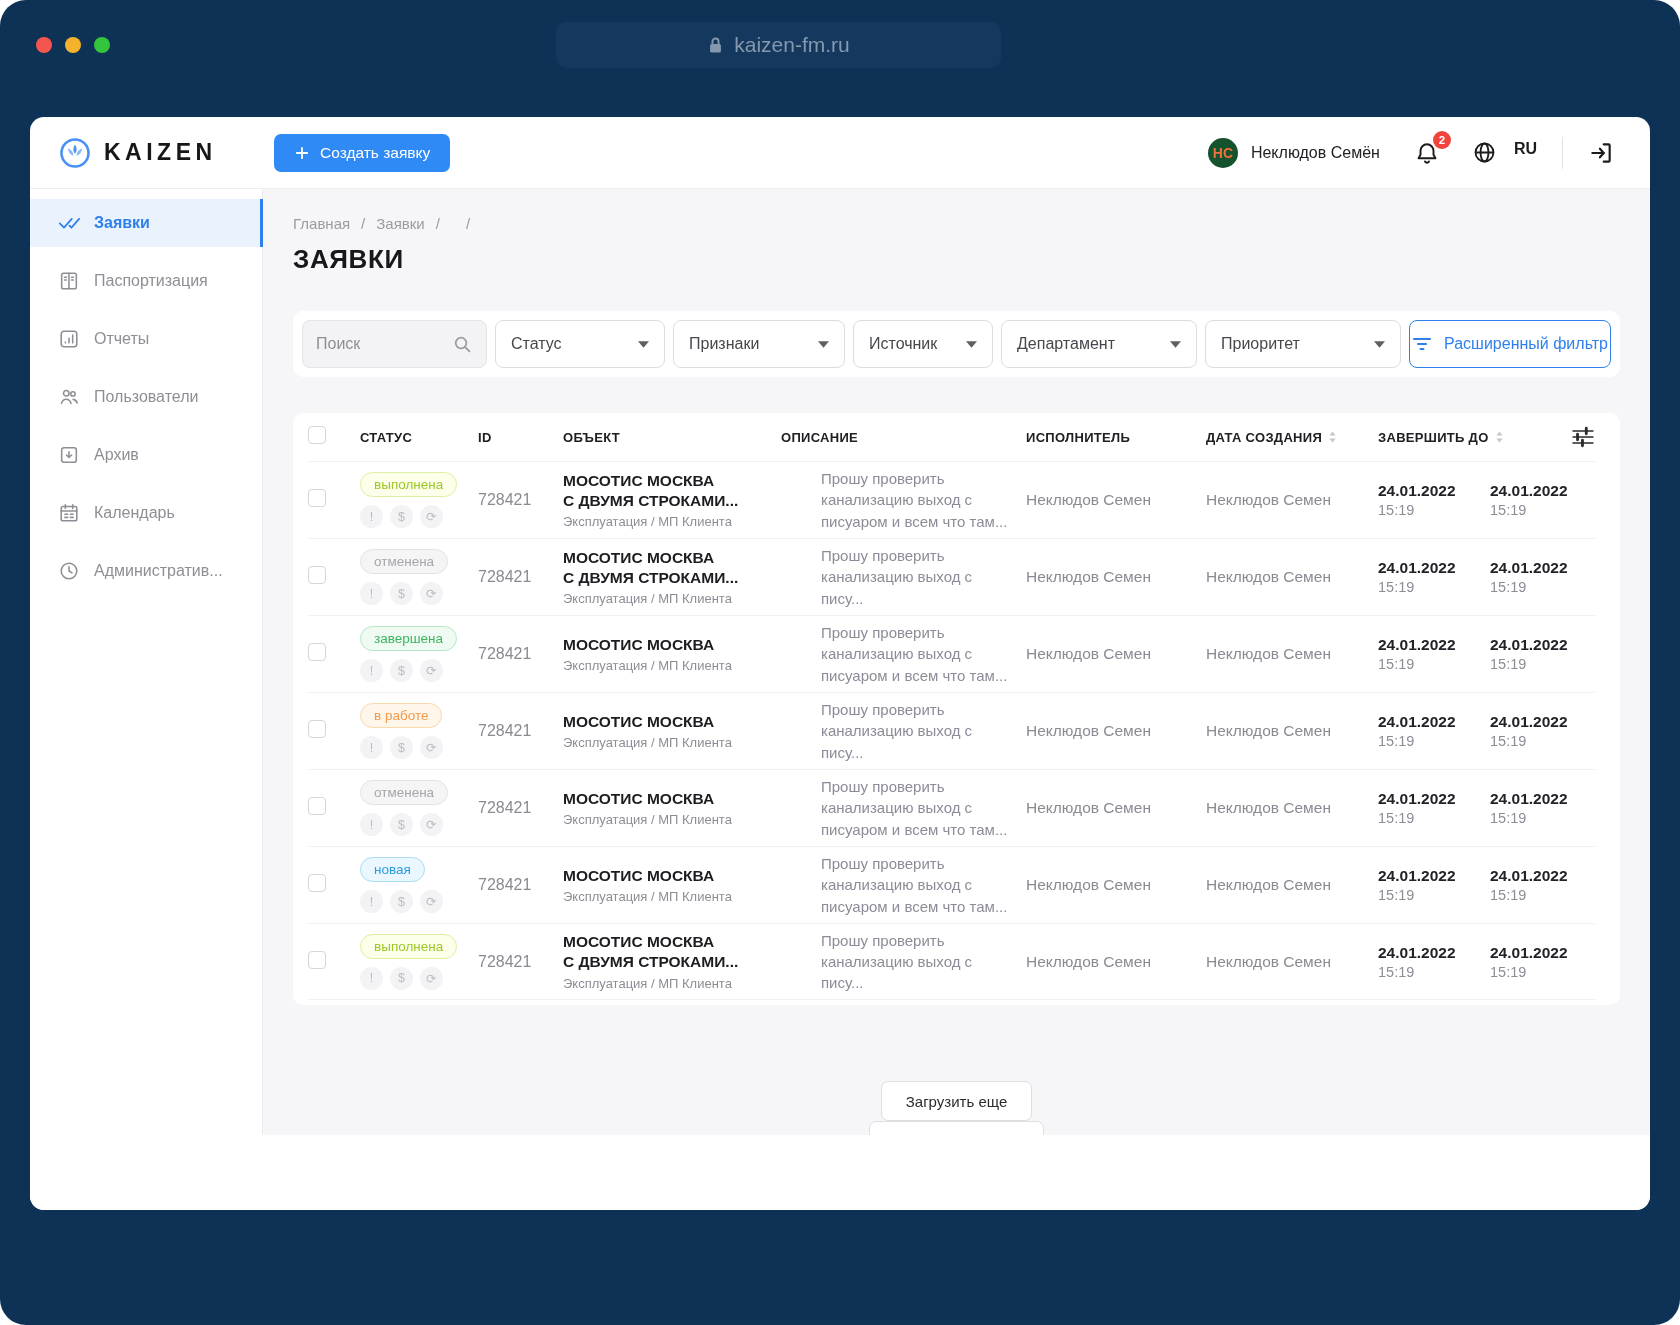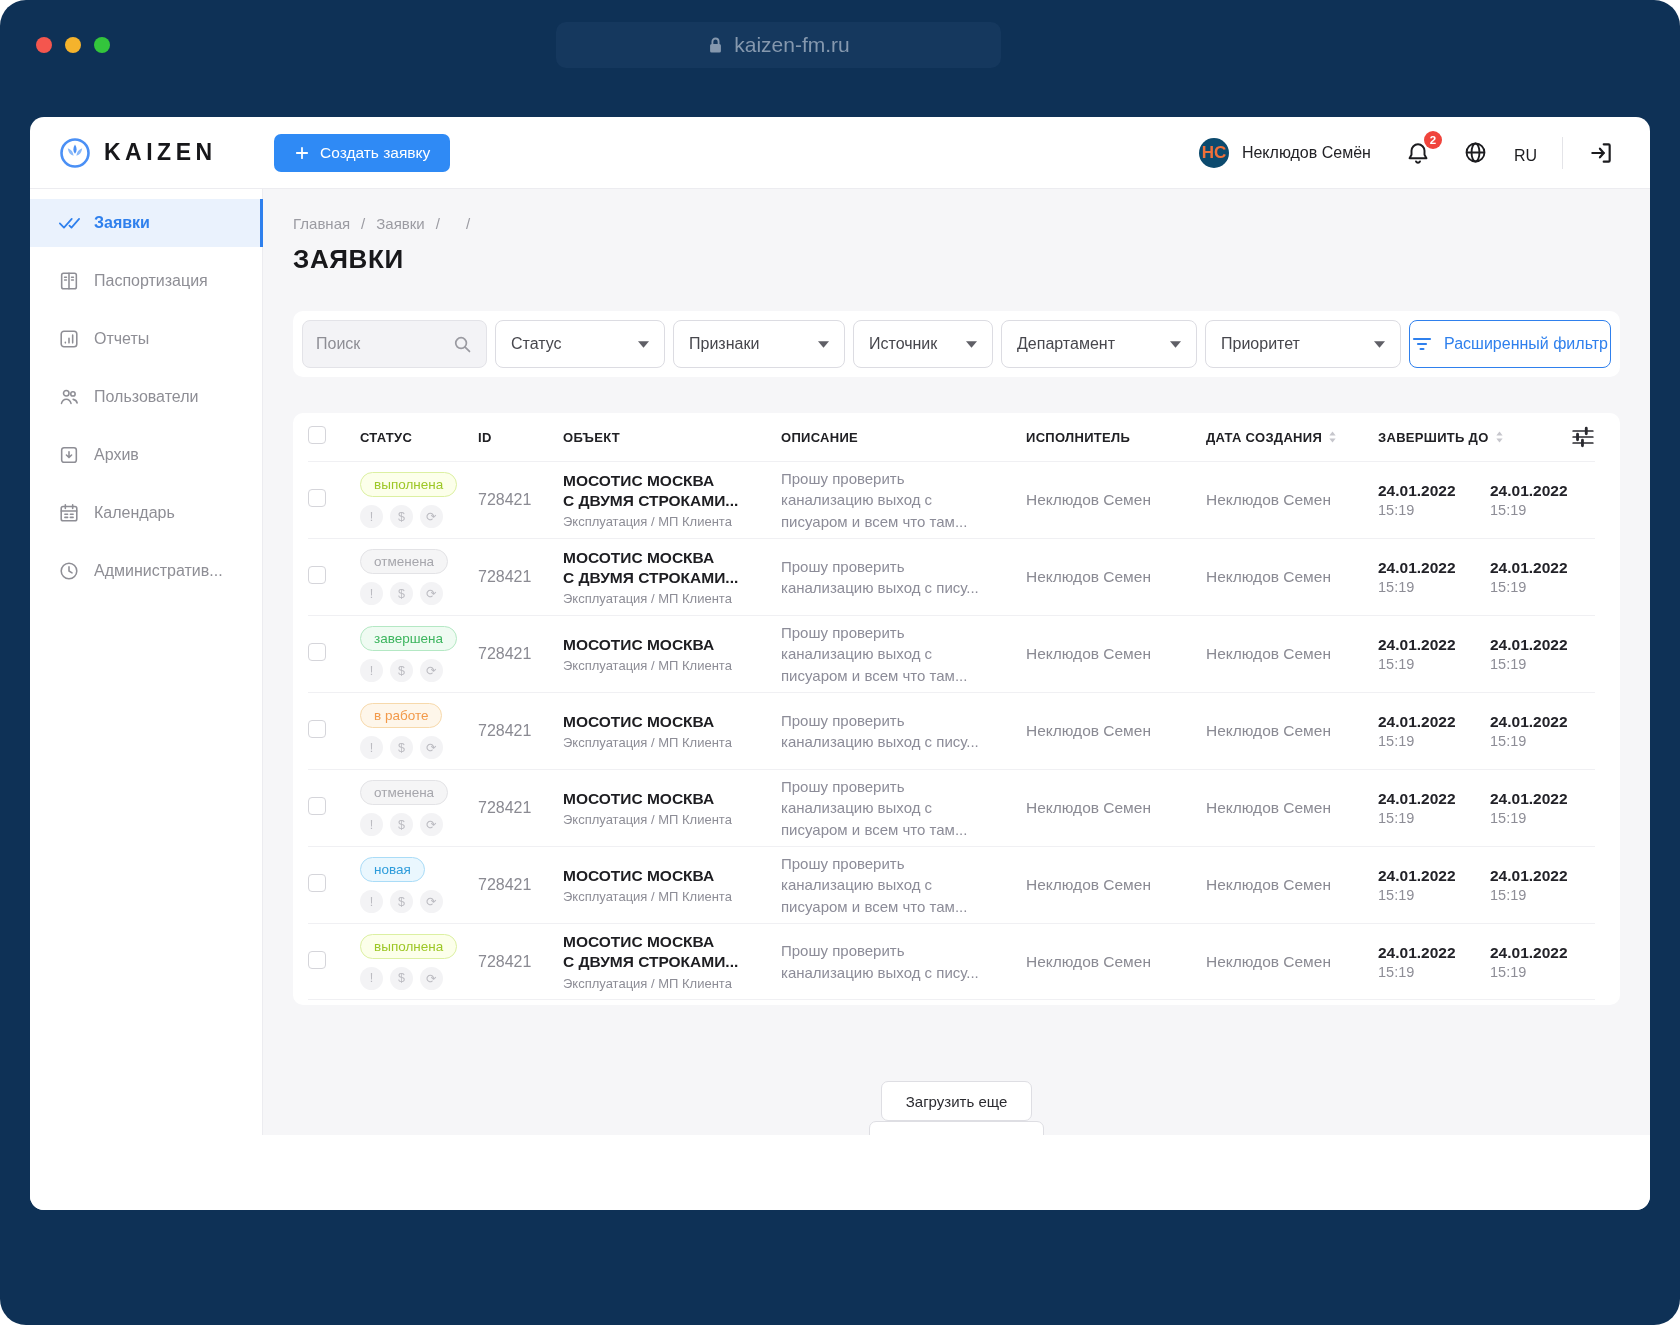--- a/index.html
+++ b/index.html
@@ -36,31 +36,31 @@
   }
   .brand { flex: 0 0 233px; display: flex; align-items: center; gap: 12px; padding-left: 28px; }
   .brand-name { font-size: 23px; font-weight: 700; letter-spacing: 4.5px; color: #17171a; }
   .create-btn {
     margin-left: 11px; height: 38px; padding: 0 20px; background: #2f8af5; color: #fff;
     border: none; border-radius: 7px; font-size: 15.5px; font-family: inherit;
     display: flex; align-items: center; gap: 10px; cursor: pointer;
   }
   .user-cluster { margin-left: auto; display: flex; align-items: center; }
   .avatar {
-    width: 30px; height: 30px; border-radius: 50%; background: #0c4a6e; color: #f0703a;
-    font-size: 17px; font-weight: 700; display: flex; align-items: center; justify-content: center;
+    width: 30px; height: 30px; border-radius: 50%; background: #14532d; color: #f0703a;
+    font-size: 14px; font-weight: 700; display: flex; align-items: center; justify-content: center;
   }
   .user-name { margin-left: 13px; font-size: 16px; color: #222226; font-weight: 500; }
   .bell-wrap { margin-left: 34px; position: relative; cursor: pointer; display: flex; }
   .badge-red {
     position: absolute; top: -9px; right: -11px; background: #f0443c; color: #fff;
     font-size: 11.5px; font-weight: 700; min-width: 18px; height: 18px; border-radius: 9px;
     display: flex; align-items: center; justify-content: center; padding: 0 4px;
   }
-  .lang { margin-left: 32px; display: flex; align-items: flex-end; gap: 26px; font-size: 16px; color: #1c1c1f; font-weight: 400; cursor: pointer; }
+  .lang { margin-left: 32px; display: flex; align-items: flex-start; gap: 17px; font-size: 16px; color: #1c1c1f; font-weight: 700; cursor: pointer; }
   .v-div { width: 1px; height: 32px; background: #e4e4e8; margin: 0 25px; }
   .logout-btn { background: none; border: none; cursor: pointer; display: flex; }
 
   
   .win-body { flex: 0 0 946px; display: flex; min-height: 0; }
   .win-bottom { flex: 1; background: #fff; }
 
   .sidebar {
     flex: 0 0 233px; background: #fff; border-right: 1px solid #ececf0;
     padding-top: 10px; display: flex; flex-direction: column; gap: 10px;
@@ -130,21 +130,21 @@
   .badge[data-status="new"]       { color: #2d9cdb; background: #eaf7fe; border-color: #aadcf7; }
   .mini-icons { display: flex; gap: 7px; }
   .mini {
     width: 23px; height: 23px; border-radius: 50%; background: #f3f3f5; color: #bcbcc2;
     font-size: 12.5px; display: inline-flex; align-items: center; justify-content: center;
   }
 
   .c-id { font-size: 16px; color: #8a8a92; }
   .obj-title { font-size: 15.5px; font-weight: 700; color: #1d1d21; white-space: pre-line; line-height: 1.28; max-width: 200px; }
   .obj-sub { font-size: 13px; color: #8d8d96; margin-top: 4px; }
-  .c-desc { font-size: 15px; color: #8c8c98; white-space: pre-line; line-height: 1.42; }
+  .c-desc { font-size: 15px; color: #8c8c98; white-space: pre-line; line-height: 1.42; margin-left: 40px; }
   .c-person { font-size: 15.5px; color: #8a8a93; }
   .c-date .d { font-size: 15.5px; font-weight: 600; color: #222228; }
   .c-date .t { font-size: 14.5px; color: #8d8d96; margin-top: 2px; }
 
   
   .list-footer { margin-top: 76px; display: flex; align-items: center; justify-content: space-between; flex-direction: column; }
   .load-more {
     height: 40px; padding: 0 24px; background: #fff; border: 1px solid #dedee3; border-radius: 7px;
     font-size: 15px; color: #2b2b30; font-family: inherit; cursor: pointer;
   }

